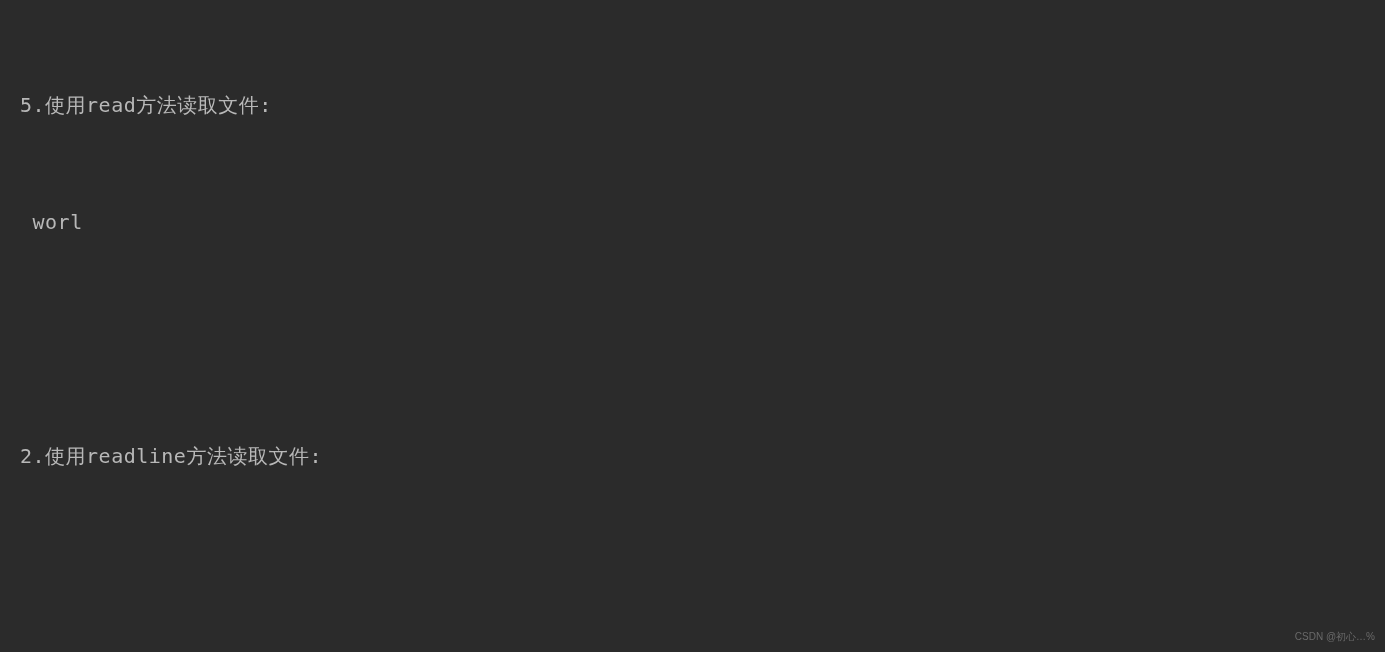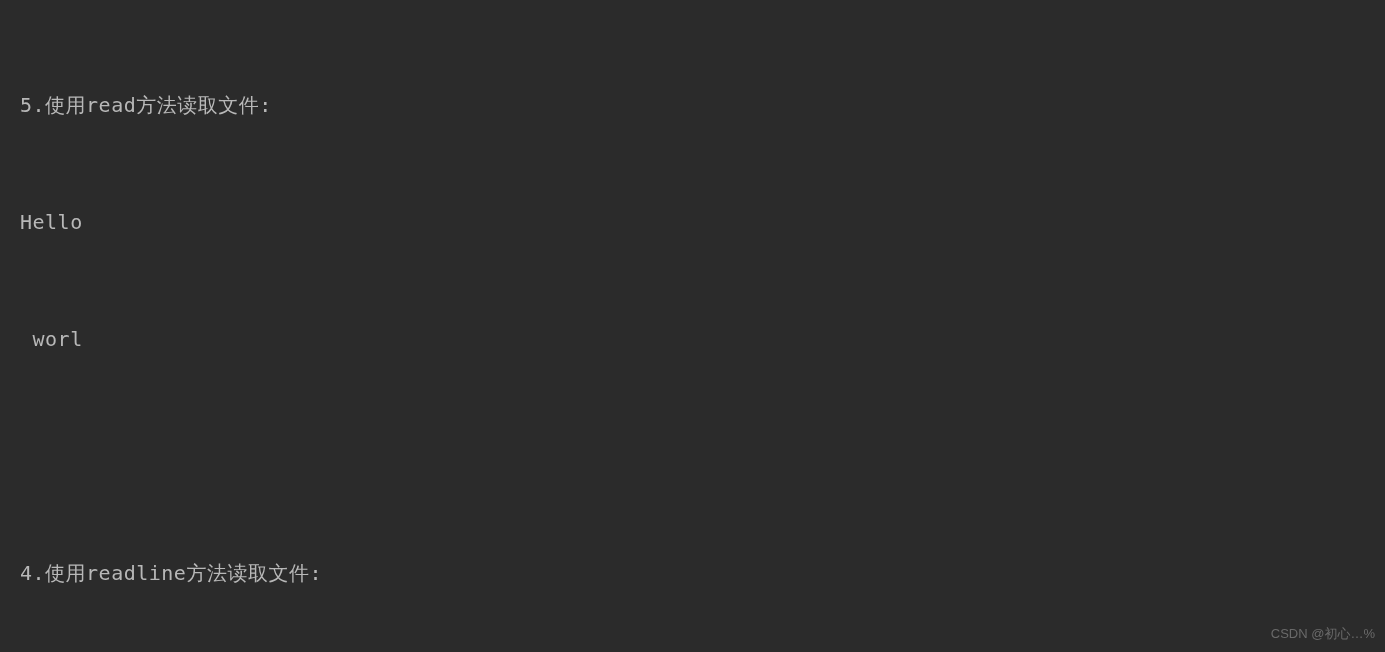--- a/index.html
+++ b/index.html
@@ -24,35 +24,34 @@
       letter-spacing: 0.5px;
     }
     .line {
       display: block;
       min-height: 1.95em;
     }
     .watermark {
       position: absolute;
       bottom: 6px;
       right: 10px;
-      font-size: 13px;
+      font-size: 10px;
       color: #6a6a6a;
       font-family: sans-serif;
       letter-spacing: 0;
     }
   </style>
 </head>
 <body>
 
 <div class="console-output">
   <span class="line">5.使用read方法读取文件:</span>
-  <span class="line">Hello</span>
   <span class="line"> worl</span>
   <span class="line"></span>
-  <span class="line">4.使用readline方法读取文件:</span>
+  <span class="line">2.使用readline方法读取文件:</span>
   
   
   
   
   
   
   
   
   
 </div>

